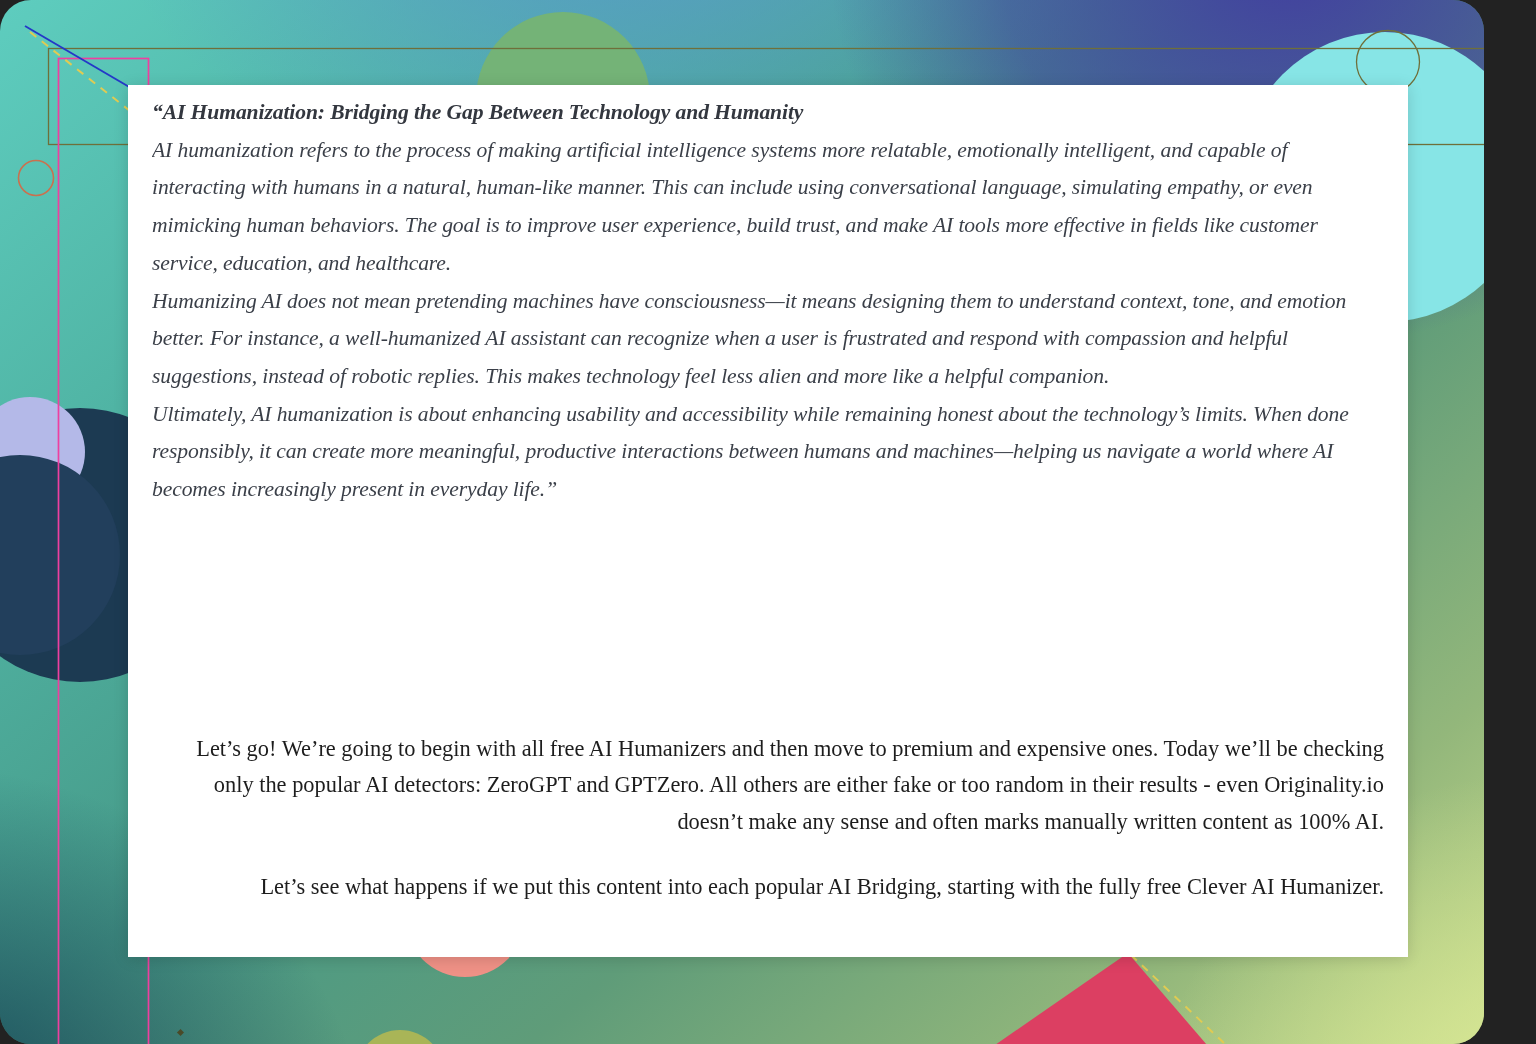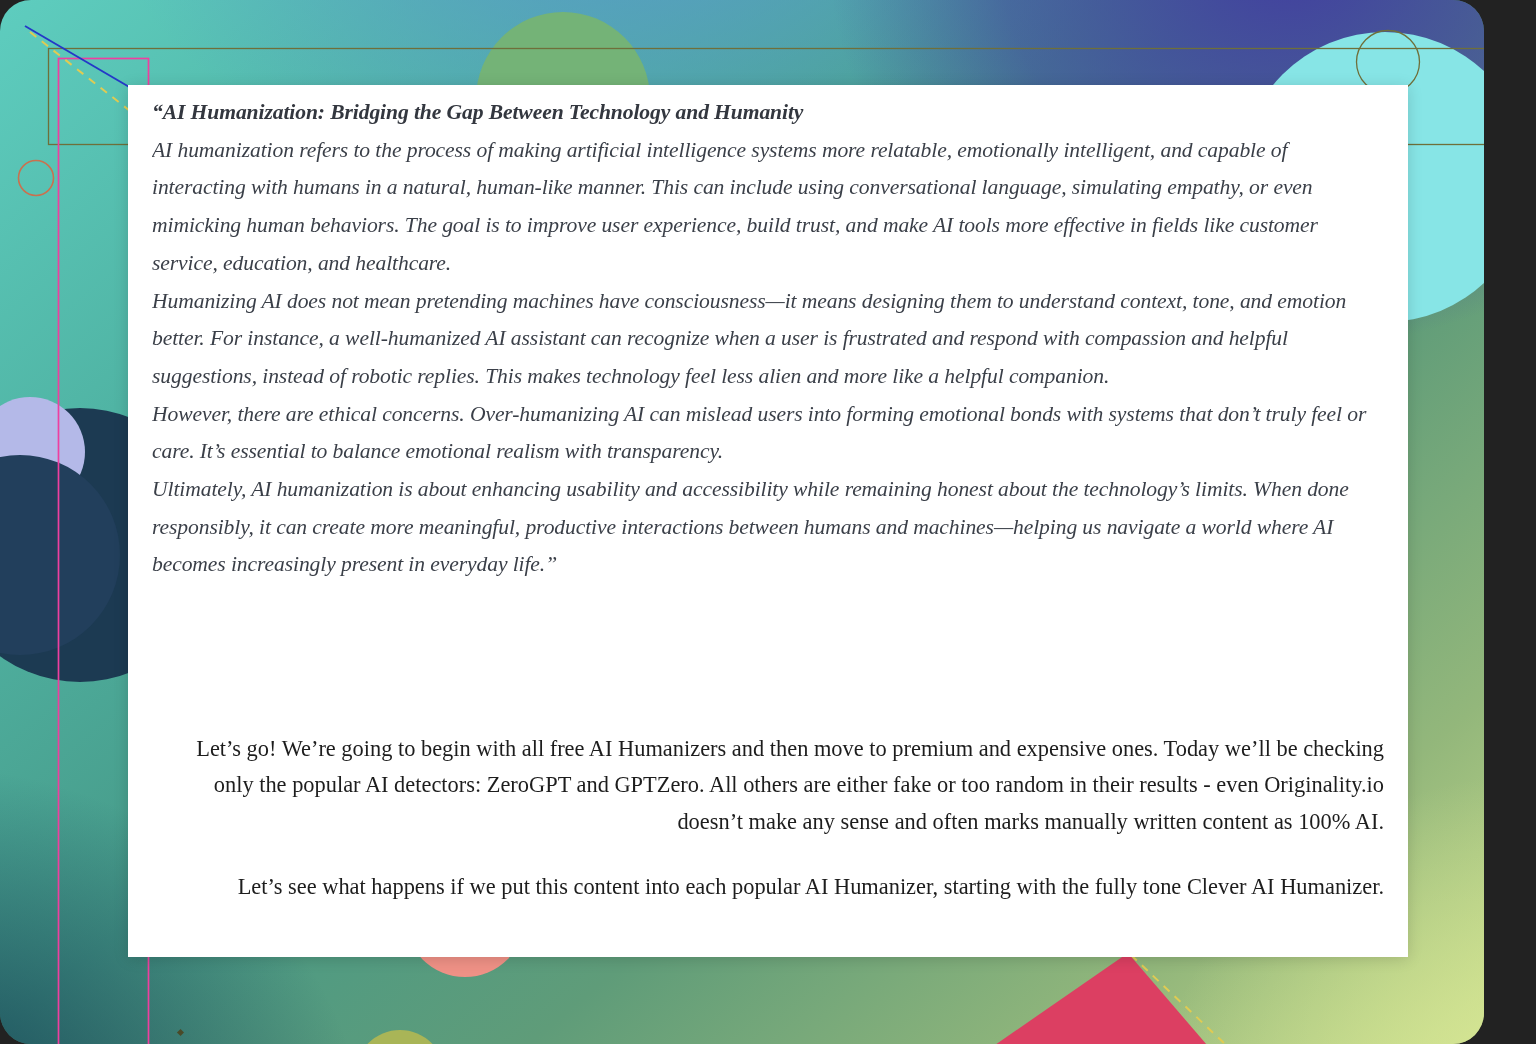--- a/index.html
+++ b/index.html
@@ -84,22 +84,21 @@
     <line class="yellow-dash" x1="30" y1="32" x2="130" y2="111"></line>
     <line class="yellow-dash" x1="1131" y1="955" x2="1225" y2="1044"></line>
     <rect class="dot-fill" x="178" y="1030" width="5" height="5" transform="rotate(45 180.5 1032.5)"></rect>
   </svg>
 
   <div class="card">
     <div class="quote">
       <p class="q-title">“AI Humanization: Bridging the Gap Between Technology and Humanity</p>
       <p>AI humanization refers to the process of making artificial intelligence systems more relatable, emotionally intelligent, and capable of interacting with humans in a natural, human-like manner. This can include using conversational language, simulating empathy, or even mimicking human behaviors. The goal is to improve user experience, build trust, and make AI tools more effective in fields like customer service, education, and healthcare.</p>
       <p>Humanizing AI does not mean pretending machines have consciousness—it means designing them to understand context, tone, and emotion better. For instance, a well-humanized AI assistant can recognize when a user is frustrated and respond with compassion and helpful suggestions, instead of robotic replies. This makes technology feel less alien and more like a helpful companion.</p>
-      <p>However, there are ethical concerns. Over-humanizing AI can mislead users into forming emotional bonds with systems that don’t truly feel or care. It’s essential to balance emotional realism with transparency.</p>
       <p>Ultimately, AI humanization is about enhancing usability and accessibility while remaining honest about the technology’s limits. When done responsibly, it can create more meaningful, productive interactions between humans and machines—helping us navigate a world where AI becomes increasingly present in everyday life.”</p>
     </div>
     <div class="commentary">
       <p>Let’s go! We’re going to begin with all free AI Humanizers and then move to premium and expensive ones. Today we’ll be checking only the popular AI detectors: ZeroGPT and GPTZero. All others are either fake or too random in their results - even Originality.io doesn’t make any sense and often marks manually written content as 100% AI.</p>
-      <p>Let’s see what happens if we put this content into each popular AI Humanizer, starting with the fully tone Clever AI Humanizer.</p>
+      <p>Let’s see what happens if we put this content into each popular AI Bridging, starting with the fully free Clever AI Humanizer.</p>
     </div>
   </div>
 
 </div>
 
 </body></html>

